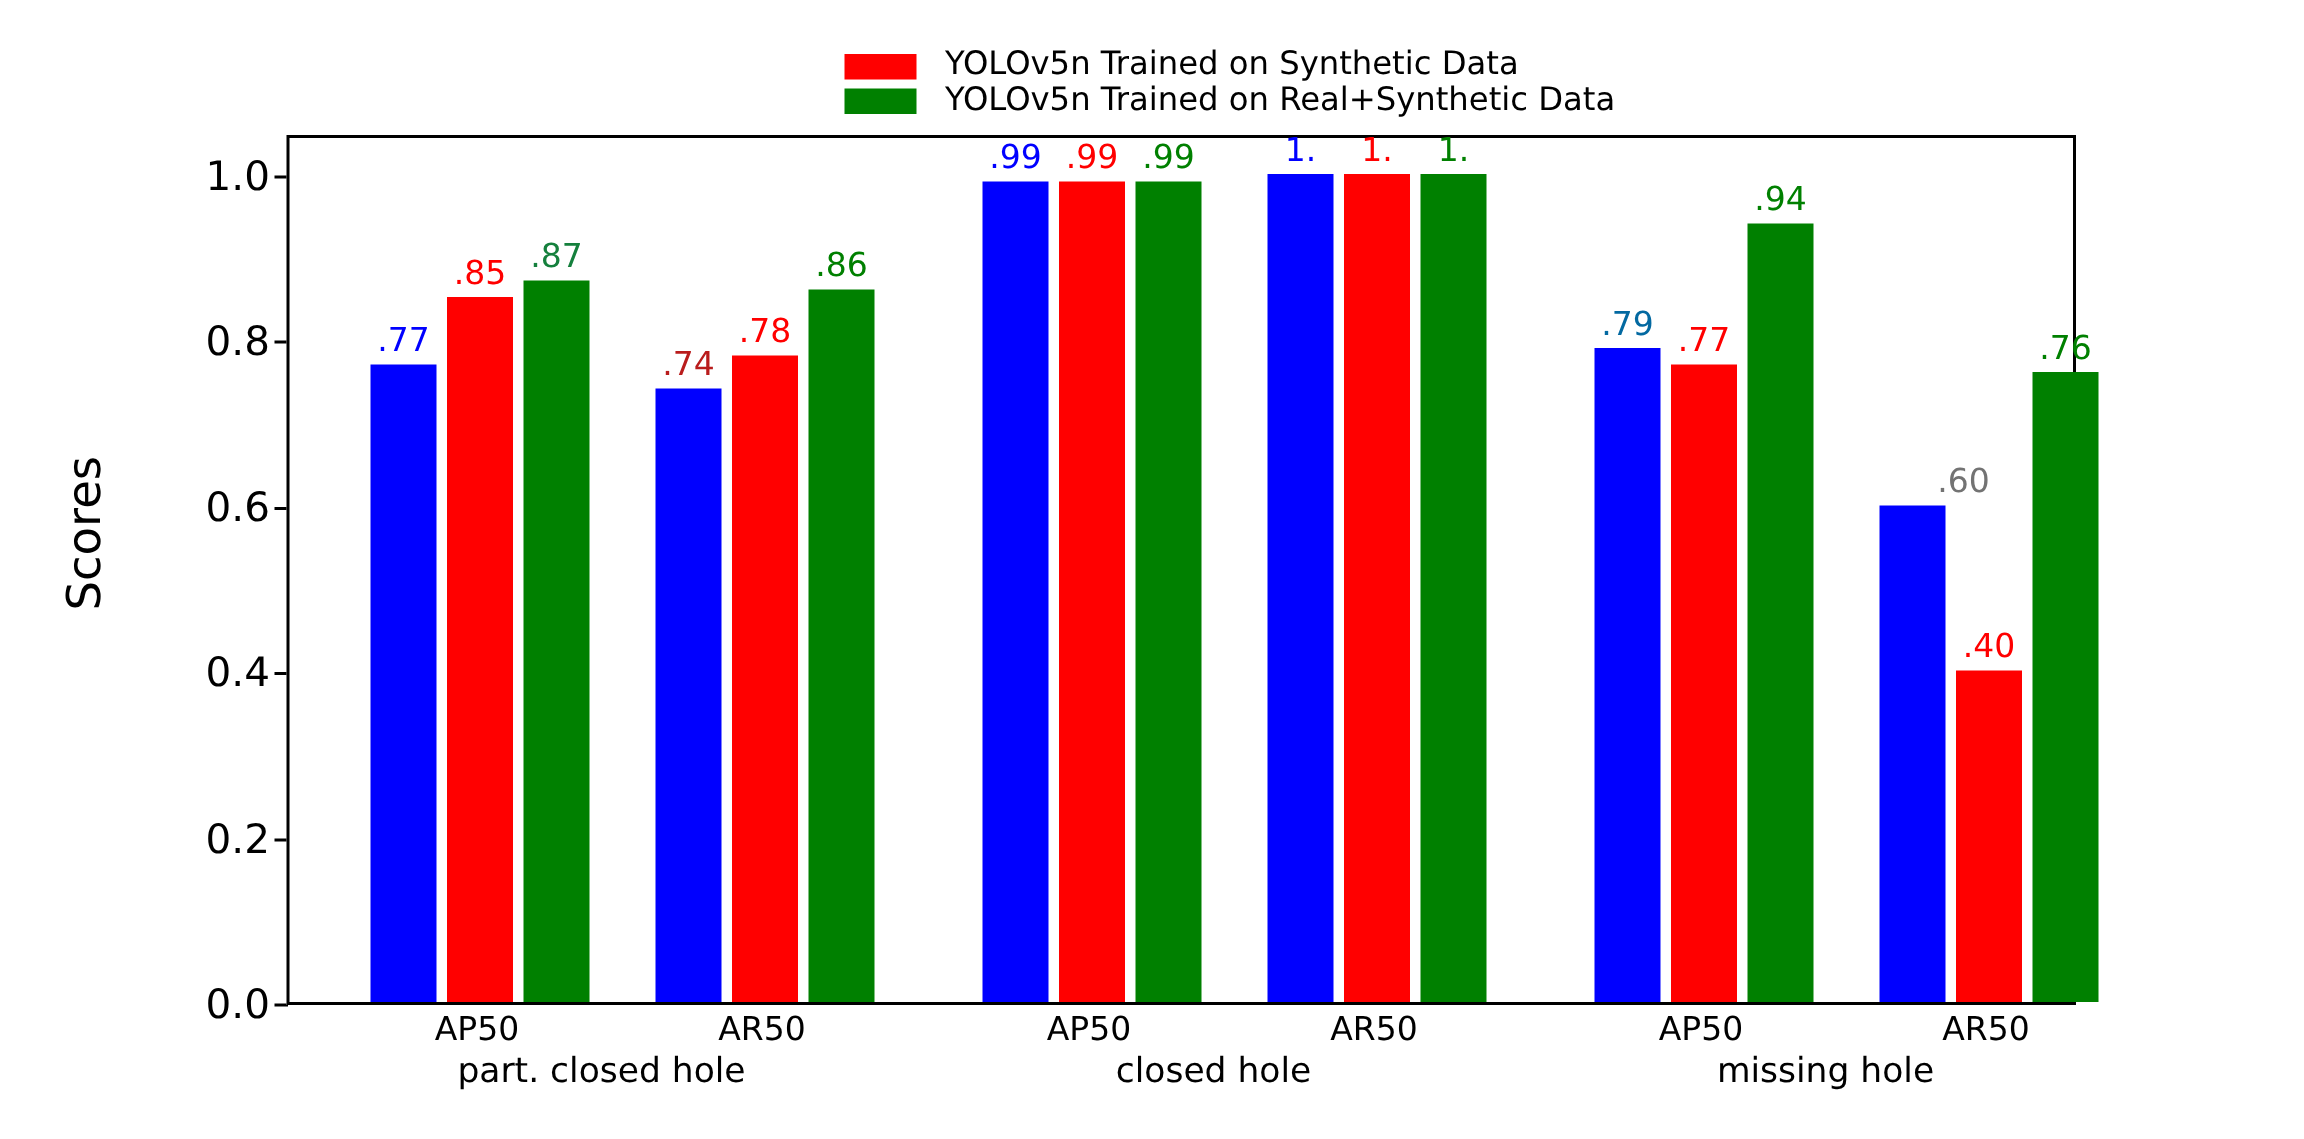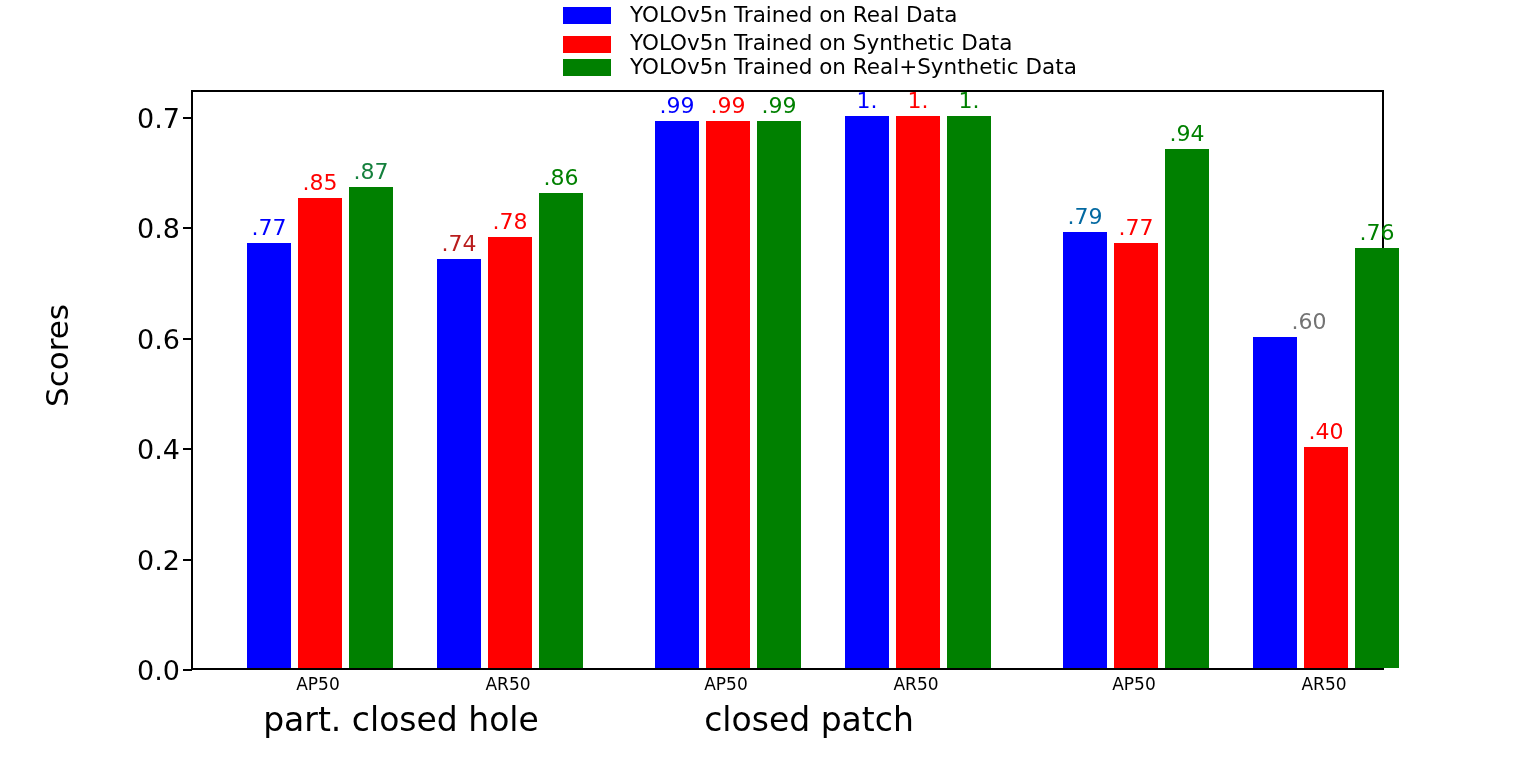--- a/index.html
+++ b/index.html
@@ -125,70 +125,66 @@
     position: absolute;
     left: 191px;
     top: 672px;
     width: 1193px;
     height: 40px;
   }
   .xtick-label {
     position: absolute;
     top: 4px;
     text-align: center;
-    font-size: 17px;
+    font-size: 22px;
     color: #000000;
     line-height: 1;
     transform: translateX(-50%);
     white-space: nowrap;
   }
   #xgroups {
     position: absolute;
     left: 191px;
     top: 703px;
     width: 1193px;
     height: 50px;
   }
   .xgroup-label {
     position: absolute;
     top: 0;
     text-align: center;
-    font-size: 33px;
+    font-size: 23px;
     color: #000000;
     line-height: 1;
     transform: translateX(-50%);
     white-space: nowrap;
   }
 </style>
 </head>
 <body>
 
 <div id="legend">
-  <div class="legend-row r0">
-    <span class="legend-swatch" style="background: rgb(0, 0, 255);"></span>
-    <span class="legend-label">YOLOv5n Trained on Real Data</span>
-  </div>
   <div class="legend-row r1">
     <span class="legend-swatch" style="background: rgb(255, 0, 0);"></span>
     <span class="legend-label">YOLOv5n Trained on Synthetic Data</span>
   </div>
   <div class="legend-row r2">
     <span class="legend-swatch" style="background: rgb(0, 128, 0);"></span>
     <span class="legend-label">YOLOv5n Trained on Real+Synthetic Data</span>
   </div>
 </div>
 
 <div id="ylabel">Scores</div>
 <div id="ytick-labels">
     <div class="ytick-label" style="top: 580px;">0.0</div>
     <div class="ytick-label" style="top: 469.524px;">0.2</div>
     <div class="ytick-label" style="top: 359.048px; text-align: center;">0.4</div>
     <div class="ytick-label" style="top: 248.571px;">0.6</div>
     <div class="ytick-label" style="top: 138.095px;">0.8</div>
-    <div class="ytick-label" style="top: 27.619px;">0.7</div>
+    <div class="ytick-label" style="top: 27.619px;">1.0</div>
   </div>
 <div id="ytick-marks">
     <div class="ytick-mark" style="top: 579px;"></div>
     <div class="ytick-mark" style="top: 468.524px;"></div>
     <div class="ytick-mark" style="top: 358.048px;"></div>
     <div class="ytick-mark" style="top: 247.571px;"></div>
     <div class="ytick-mark" style="top: 137.095px;"></div>
     <div class="ytick-mark" style="top: 26.619px;"></div>
   </div>
 
@@ -236,14 +232,15 @@
 <div id="xticks">
     <div class="xtick-label" style="left: 127px;">AP50</div>
     <div class="xtick-label" style="left: 317px;">AR50</div>
     <div class="xtick-label" style="left: 535px;">AP50</div>
     <div class="xtick-label" style="left: 725px;">AR50</div>
     <div class="xtick-label" style="left: 943px;">AP50</div>
     <div class="xtick-label" style="left: 1133px;">AR50</div>
   </div>
 <div id="xgroups">
     <div class="xgroup-label" style="left: 210px;">part. closed hole</div>
-    <div class="xgroup-label" style="left: 618px;">closed patch</div>
+    <div class="xgroup-label" style="left: 618px;">closed hole</div>
+    <div class="xgroup-label" style="left: 1026px;">missing hole</div>
   </div>
 
 </body></html>

